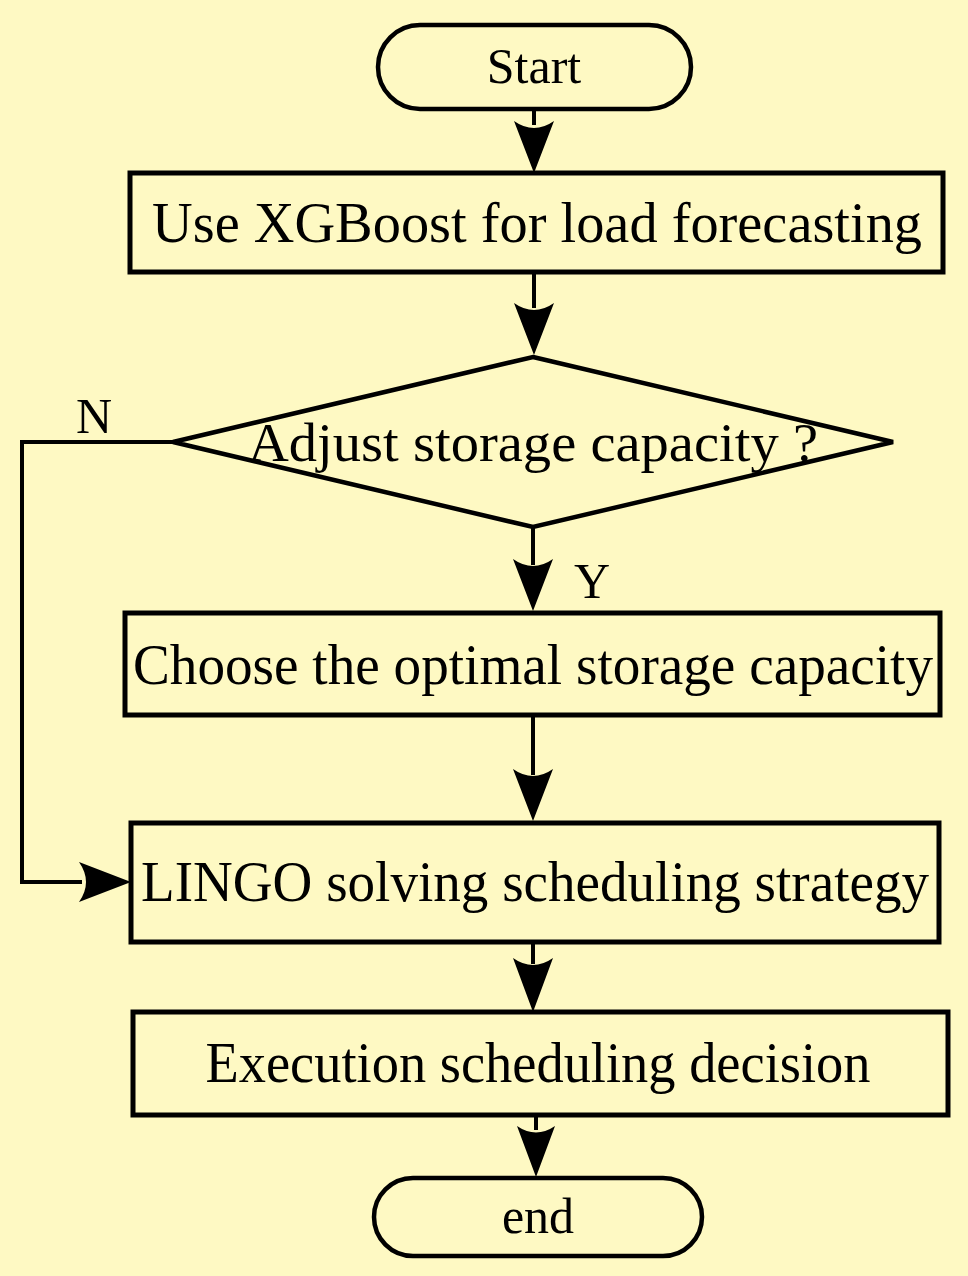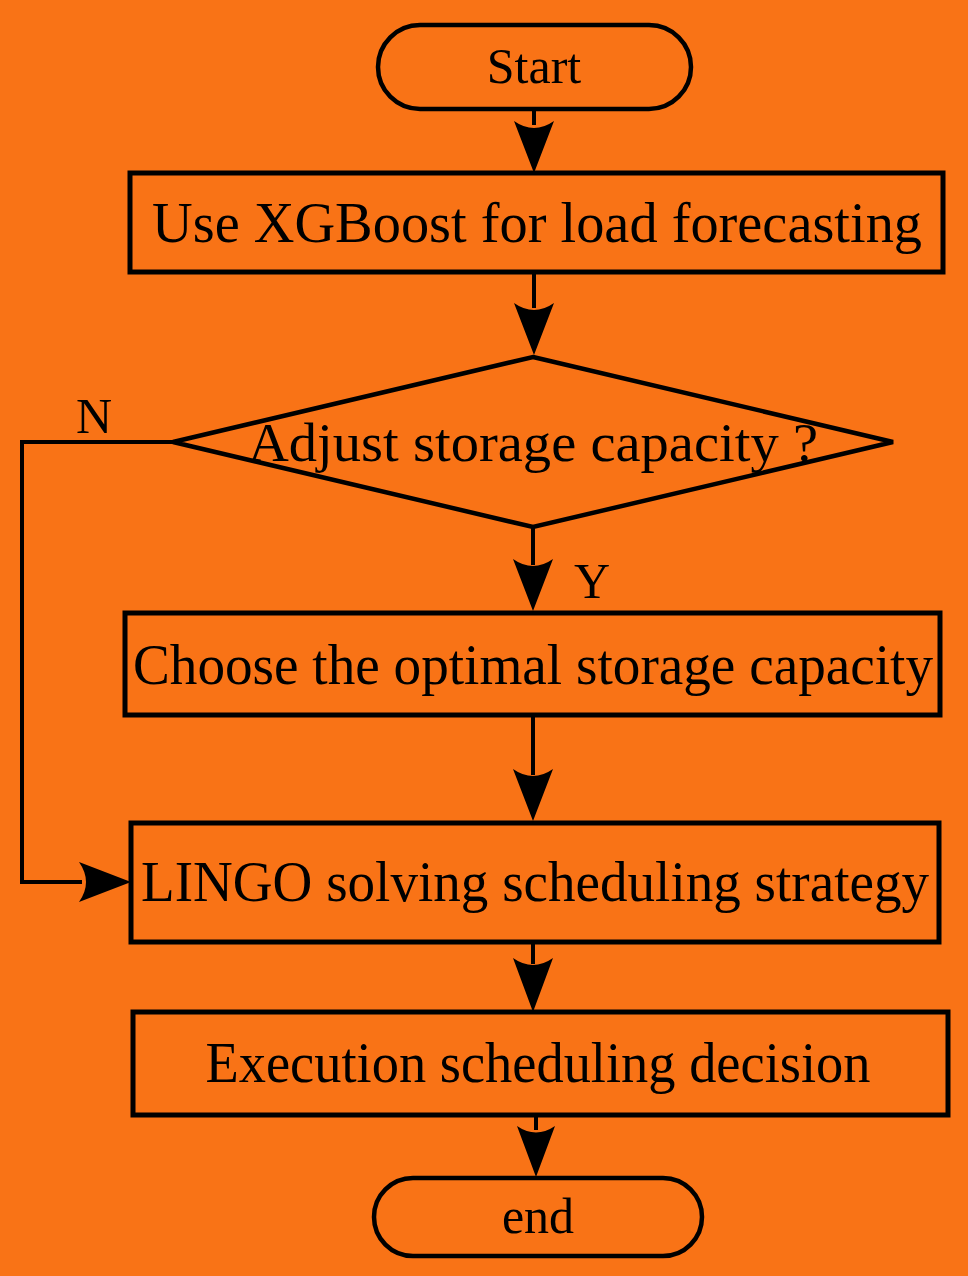--- a/index.html
+++ b/index.html
@@ -4,21 +4,21 @@
 <style>
   html, body {
     margin: 0;
     padding: 0;
     background: #ffffff;
   }
   .page {
     width: 968px;
     height: 1276px;
     position: relative;
-    background: #f97316;
+    background: #fef9c3;
     overflow: hidden;
   }
   svg {
     display: block;
   }
   .shape {
     fill: none;
     stroke: #000000;
   }
   .box   { stroke-width: 5; }

